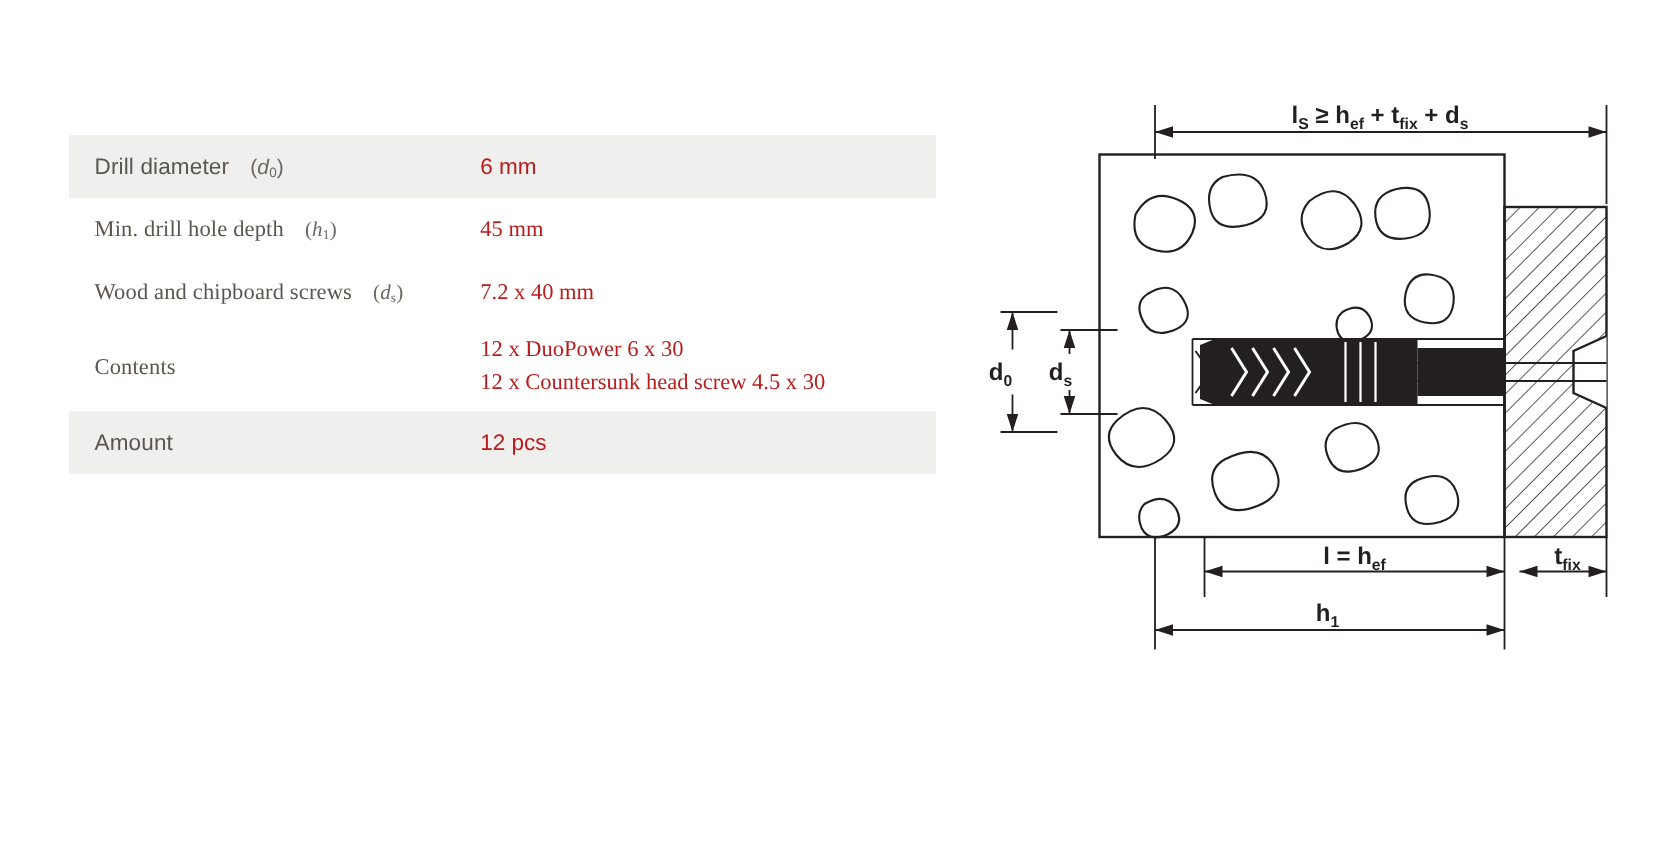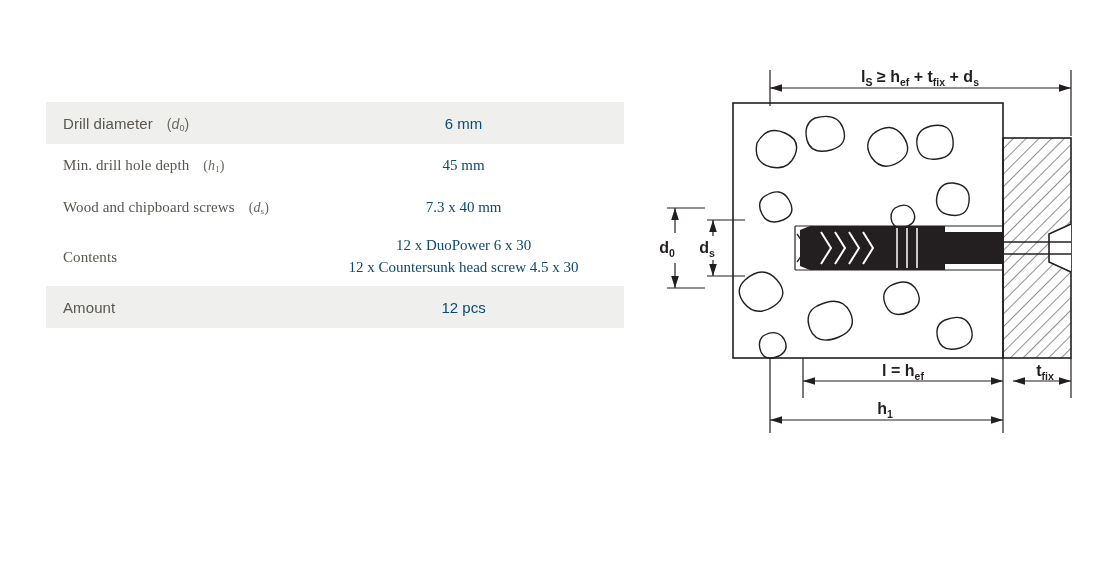--- a/index.html
+++ b/index.html
@@ -17,21 +17,21 @@
   .page {
     position: relative;
     width: 1115px;
     height: 570px;
   }
 
   
   .spec-table {
     position: absolute;
     left: 46px;
-    top: 102px;
+    top: 90px;
     width: 578px;
     border-collapse: collapse;
   }
   .spec-table tr.odd td {
     background: #efefed;
   }
   .spec-table tr.even td {
     background: #ffffff;
     font-family: Liberation Serif, serif;
   }
@@ -42,23 +42,23 @@
   }
   .spec-table td.label {
     padding-left: 17px;
     font-size: 15px;
     color: #5a564f;
     letter-spacing: 0.1px;
     white-space: nowrap;
   }
   .spec-table td.value {
     padding-right: 17px;
-    text-align: center;
+    text-align: left;
     font-size: 15px;
-    color: #0c4a6e;
+    color: #b91c1c;
     white-space: nowrap;
   }
   .sym {
     display: inline-block;
     margin-left: 14px;
     font-size: 14px;
     color: #6b6760;
   }
   .sym sub {
     font-size: 9px;
@@ -109,21 +109,21 @@
       <tr class="even">
         <td class="label">
           <span>Min. drill hole depth</span><span class="sym">(<i>h</i><sub>1</sub>)</span>
         </td>
         <td class="value">45 mm</td>
       </tr>
       <tr class="even">
         <td class="label">
           <span>Wood and chipboard screws</span><span class="sym">(<i>d</i><sub>s</sub>)</span>
         </td>
-        <td class="value">7.3 x 40 mm</td>
+        <td class="value">7.2 x 40 mm</td>
       </tr>
       <tr class="even tall">
         <td class="label">
           <span>Contents</span>
         </td>
         <td class="value">
           <span class="val-lines">12 x DuoPower 6 x 30</span>
           <span class="val-lines">12 x Countersunk head screw 4.5 x 30</span>
         </td>
       </tr>

